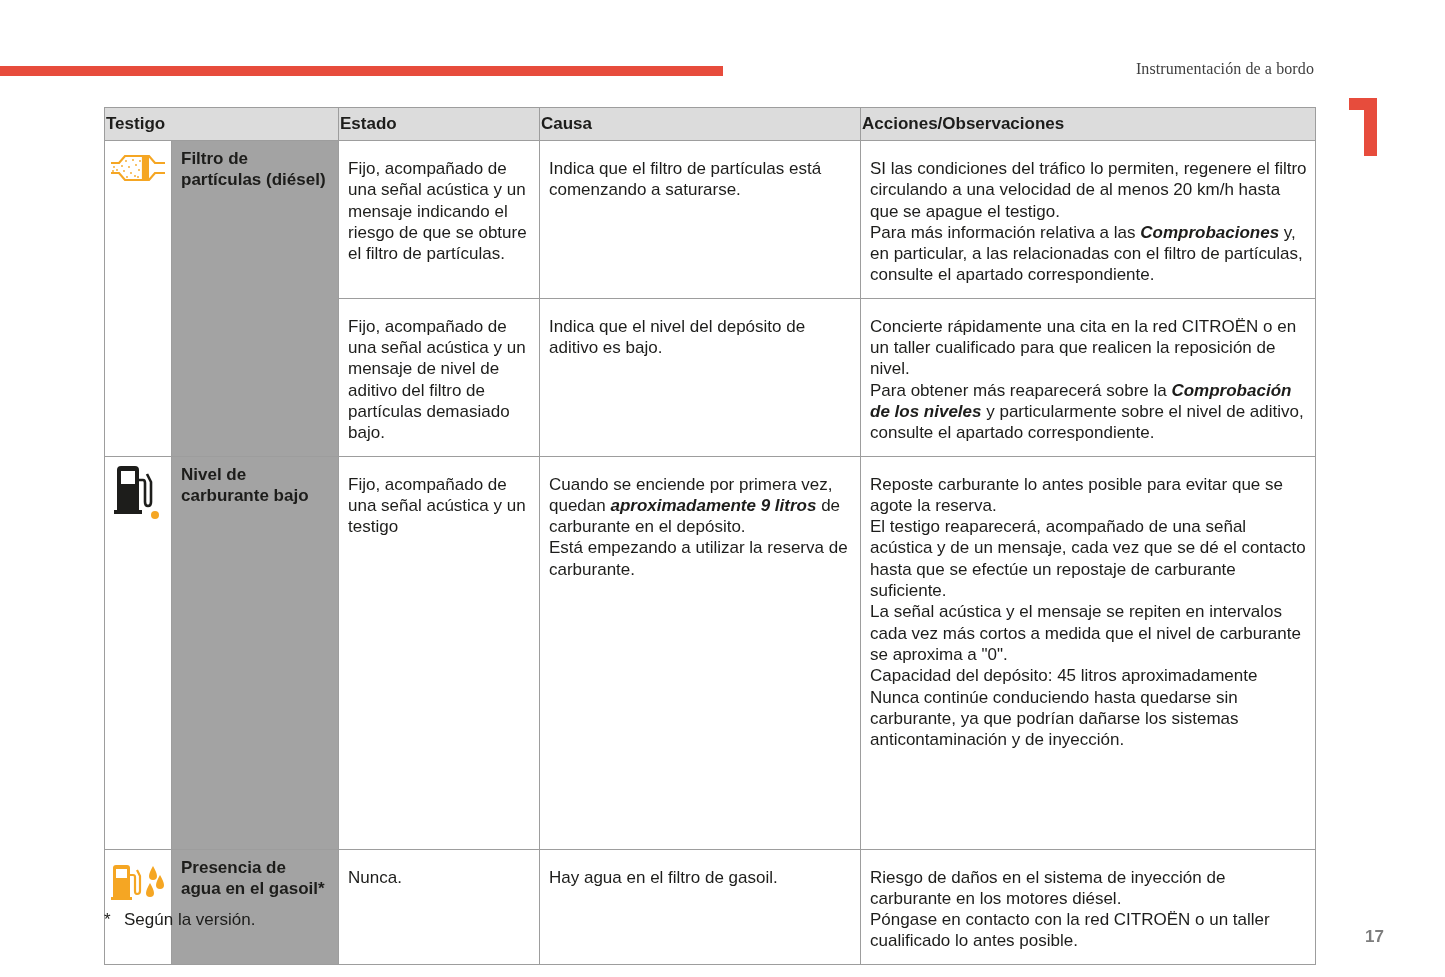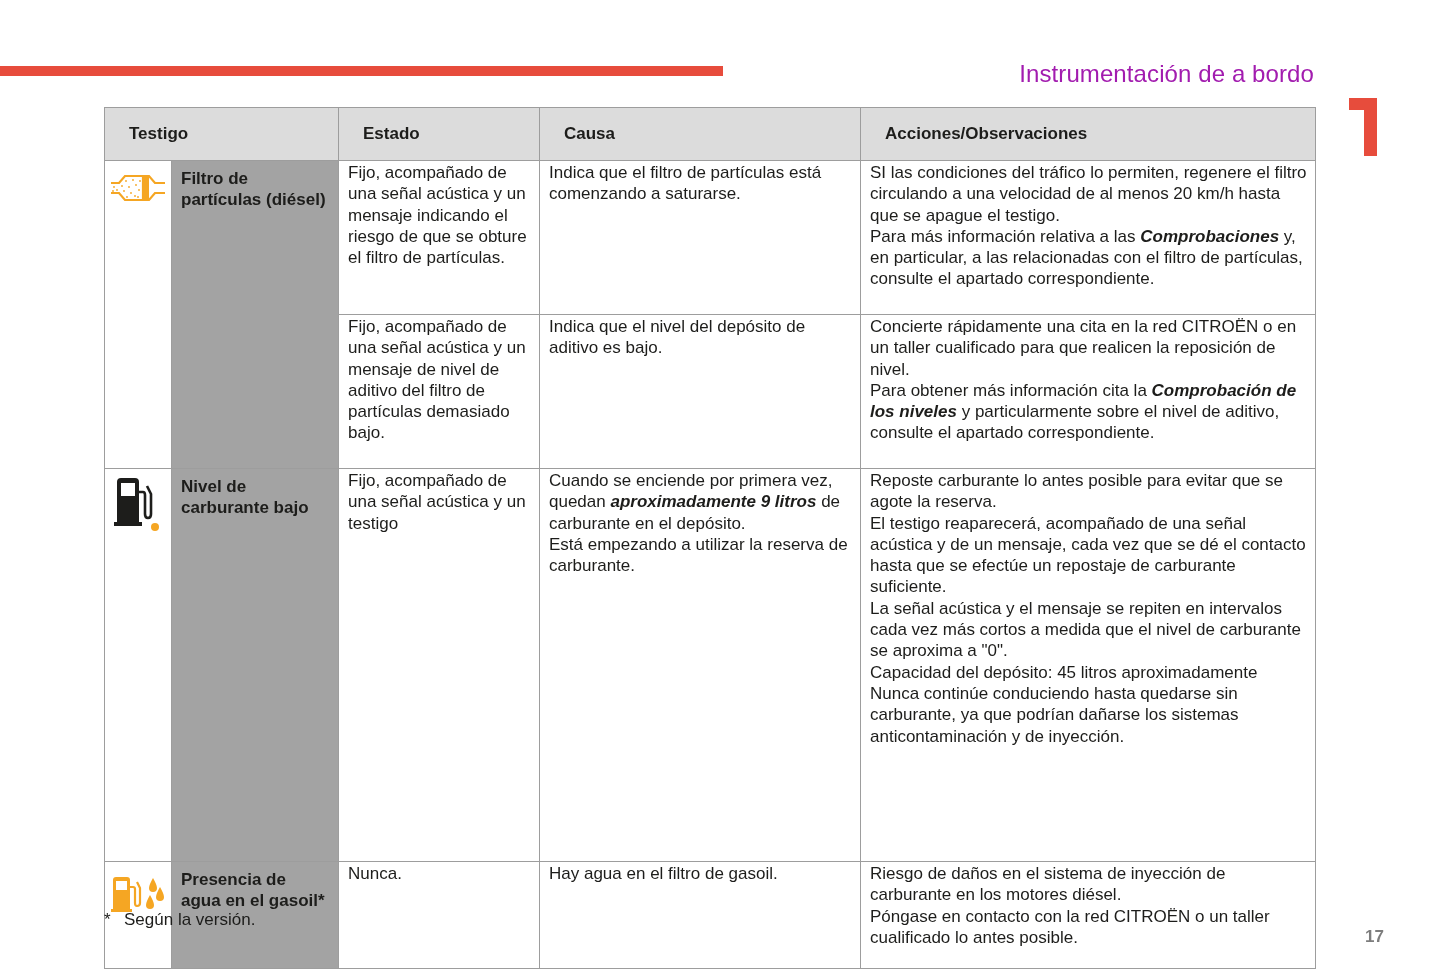--- a/index.html
+++ b/index.html
@@ -1,29 +1,29 @@
 <!DOCTYPE html>
 <html><head>
   <meta charset="utf-8">
   <style>
     * { box-sizing: border-box; margin: 0; padding: 0; }
     html, body { width: 1445px; height: 977px; background: #ffffff; overflow: hidden; }
     body { position: relative; font-family: "Liberation Sans", sans-serif; color: #1d1d1b; }
 
     .top-bar { position: absolute; left: 0; top: 66px; width: 723px; height: 10px; background: #e74c3c; }
-    .section-title { position: absolute; right: 131px; top: 60px; font-size: 24px; color: #a21caf; letter-spacing: 0.1px; }
+    .section-title { position: absolute; right: 131px; top: 60px; font-size: 16px; color: #404040; letter-spacing: 0.1px; font-family: Liberation Serif, serif; }
     .chapter-num { position: absolute; left: 1349px; top: 98px; width: 28px; height: 58px; }
     .page-num { position: absolute; left: 1365px; top: 914px; font-size: 17px; font-weight: bold; color: #7d7d7d; margin-top: 13px; }
 
     table.main { position: absolute; left: 104px; top: 107px; width: 1211px; border-collapse: collapse; table-layout: fixed; }
     table.main td, table.main th { border: 1.5px solid #9d9d9d; vertical-align: top; font-size: 17px; line-height: 21.3px; text-align: left; }
-    table.main th { background: #dcdcdc; font-weight: bold; height: 53px; vertical-align: middle; padding: 0 24px; font-size: 17px; }
+    table.main th { background: #dcdcdc; font-weight: bold; height: 33px; vertical-align: middle; padding: 0 1px; font-size: 17px; }
     td.icon-cell { width: 67px; padding: 12px 4px 0 4px; background: #ffffff; }
     td.name-cell { background: #a3a3a3; font-weight: bold; padding: 7px 8px 0 9px; }
-    td.txt { padding: 1px 8px 12px 9px; }
+    td.txt { padding: 17px 8px 12px 9px; }
     b { font-weight: bold; font-style: italic; }
 
     .footnote { position: absolute; left: 104px; top: 898px; font-size: 17px; color: #1d1d1b; margin-top: 12px; }
     .footnote .star { display: inline-block; width: 20px; }
 
     .icon svg { display: block; }
   </style>
 </head>
 <body>
 
@@ -89,21 +89,21 @@
       <td class="txt">
         <div>SI las condiciones del tráfico lo permiten, regenere el filtro circulando a una velocidad de al menos 20 km/h hasta que se apague el testigo.</div>
         <div><span>Para más información relativa a las </span><b>Comprobaciones</b><span> y, en particular, a las relacionadas con el filtro de partículas, consulte el apartado correspondiente.</span></div>
       </td>
     </tr>
     <tr style="height:154px">
       <td class="txt">Fijo, acompañado de una señal acústica y un mensaje de nivel de aditivo del filtro de partículas demasiado bajo.</td>
       <td class="txt">Indica que el nivel del depósito de aditivo es bajo.</td>
       <td class="txt">
         <div>Concierte rápidamente una cita en la red CITROËN o en un taller cualificado para que realicen la reposición de nivel.</div>
-        <div><span>Para obtener más información cita la </span><b>Comprobación de los niveles</b><span> y particularmente sobre el nivel de aditivo, consulte el apartado correspondiente.</span></div>
+        <div><span>Para obtener más reaparecerá sobre la </span><b>Comprobación de los niveles</b><span> y particularmente sobre el nivel de aditivo, consulte el apartado correspondiente.</span></div>
       </td>
     </tr>
 
     <tr style="height:393px">
       <td class="icon-cell" style="padding-top:9px">
         <span class="icon">
           <svg width="58" height="56" viewBox="0 0 58 56">
             <path d="M8,4 Q8,0 12,0 H26 Q30,0 30,4 V44 H33 V48 H5 V44 H8 Z M12,5 V18 H26 V5 Z" fill="#1d1d1b" fill-rule="evenodd"></path>
             <path d="M30,14 H34 Q36,14 36,17 V36 Q36,40 39,40 Q42,40 42,36 V16 L38,8" fill="none" stroke="#1d1d1b" stroke-width="2.6"></path>
             <circle cx="46" cy="49" r="4" fill="#f5a623"></circle>

